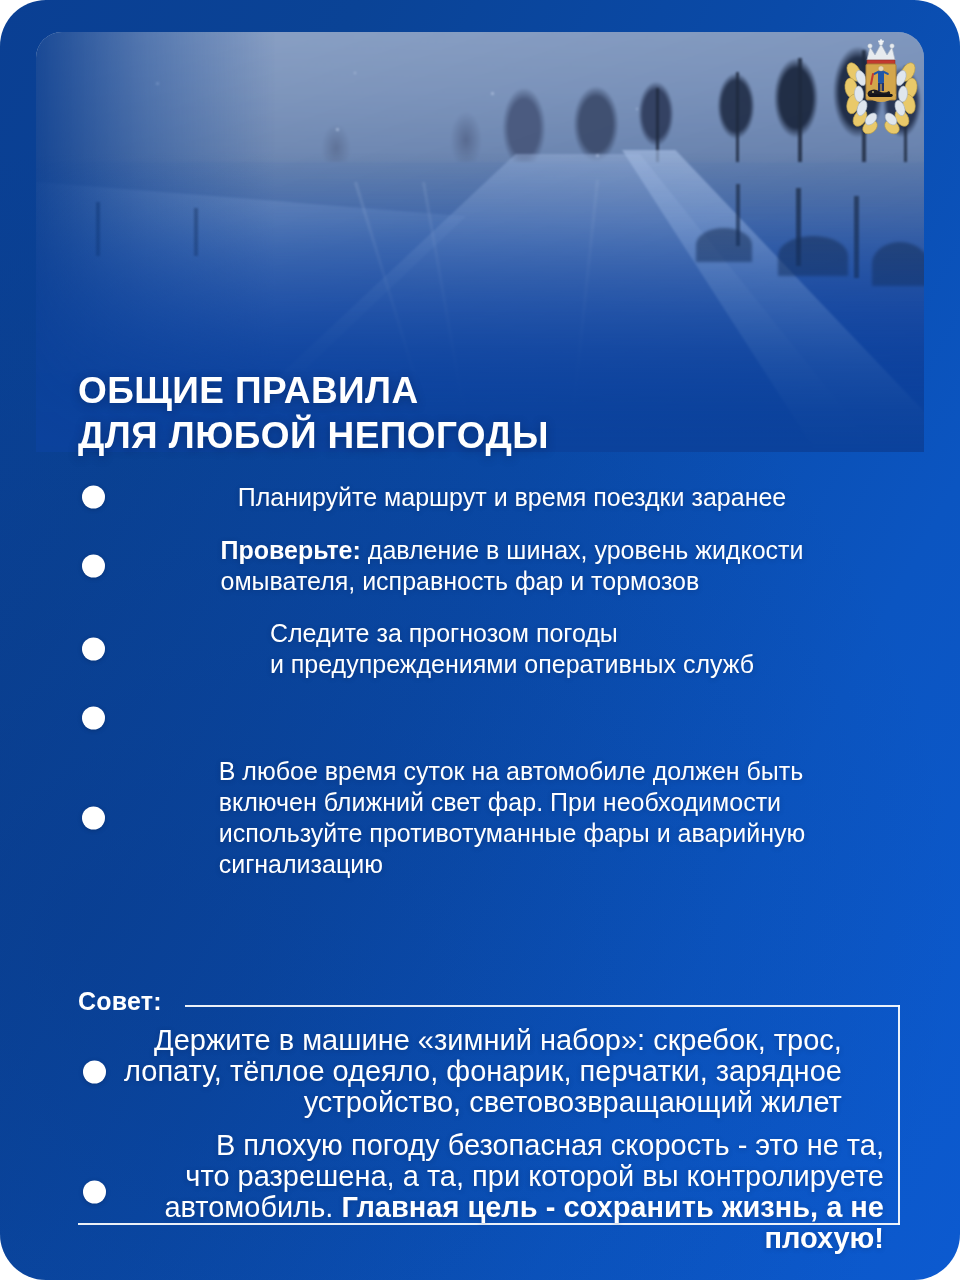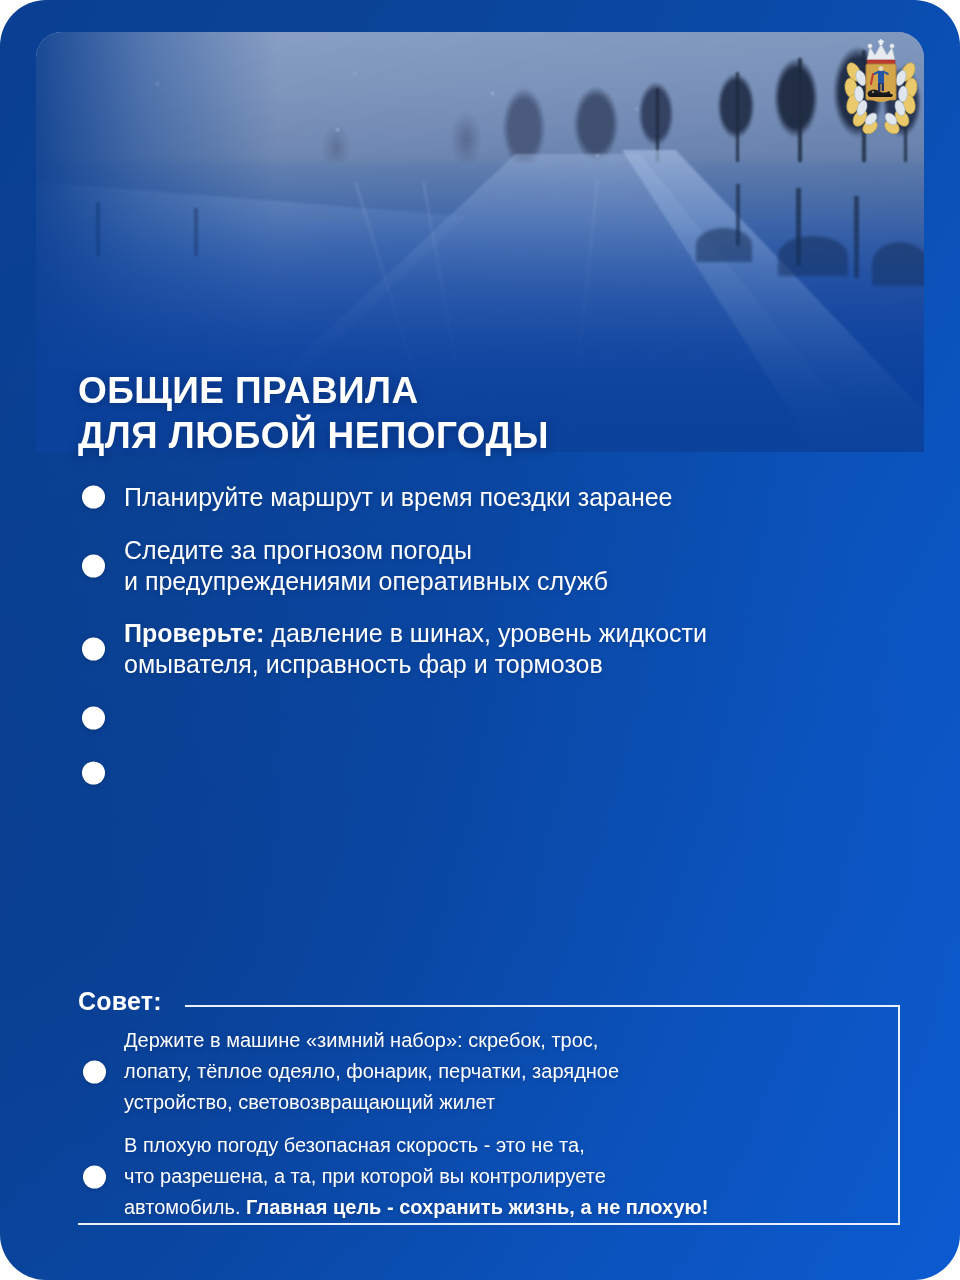--- a/index.html
+++ b/index.html
@@ -191,20 +191,21 @@
     top: 480px;
     width: 830px;
   }
   .rule {
     position: relative;
     display: flex;
     align-items: center;
     padding-left: 54px;
     margin-bottom: 21px;
     min-height: 34px;
+    justify-content: center;
   }
   .rule .dot {
     position: absolute;
     left: 12px;
     top: 50%;
     transform: translateY(-50%);
     width: 23px;
     height: 23px;
     border-radius: 50%;
     background: #ffffff;
@@ -282,24 +283,25 @@
     top: 50%;
     transform: translateY(-50%);
     width: 23px;
     height: 23px;
     border-radius: 50%;
     background: #ffffff;
     box-shadow: 0 1px 4px rgba(3,28,72,.35);
   }
   .tip .txt {
     color: #ffffff;
-    font-size: 20px;
+    font-size: 29px;
     line-height: 31px;
     white-space: pre-line;
     text-shadow: 0 1px 5px rgba(4,32,80,.30);
+    text-align: right;
   }
   .tip .txt b { font-weight: 700; }
 </style>
 </head>
 <body>
 
 <div class="poster">
 
   <div class="photo-wrap">
     <div class="photo">
@@ -403,33 +405,37 @@
     <div class="title">ОБЩИЕ ПРАВИЛА
 ДЛЯ ЛЮБОЙ НЕПОГОДЫ</div>
 
     <div class="rules">
       <div class="rule">
         <span class="dot"></span>
         <span class="txt">Планируйте маршрут и время поездки заранее</span>
       </div>
       <div class="rule">
         <span class="dot"></span>
+        <span class="txt"><b>Проверьте:</b> давление в шинах, уровень жидкости
+омывателя, исправность фар и тормозов</span>
+      </div>
+      <div class="rule">
+        <span class="dot"></span>
         <span class="txt">Следите за прогнозом погоды
 и предупреждениями оперативных служб</span>
       </div>
       <div class="rule">
         <span class="dot"></span>
-        <span class="txt"><b>Проверьте:</b> давление в шинах, уровень жидкости
-омывателя, исправность фар и тормозов</span>
       </div>
       <div class="rule">
         <span class="dot"></span>
-      </div>
-      <div class="rule">
-        <span class="dot"></span>
+        <span class="txt">В любое время суток на автомобиле должен быть
+включен ближний свет фар. При необходимости
+используйте противотуманные фары и аварийную
+сигнализацию</span>
       </div>
     </div>
 
     <div class="tipbox">
       <div class="tip-label">Совет:</div>
       <div class="tip-line-top"></div>
       <div class="tip-line-right"></div>
       <div class="tip-line-bottom"></div>
 
       <div class="tips">

